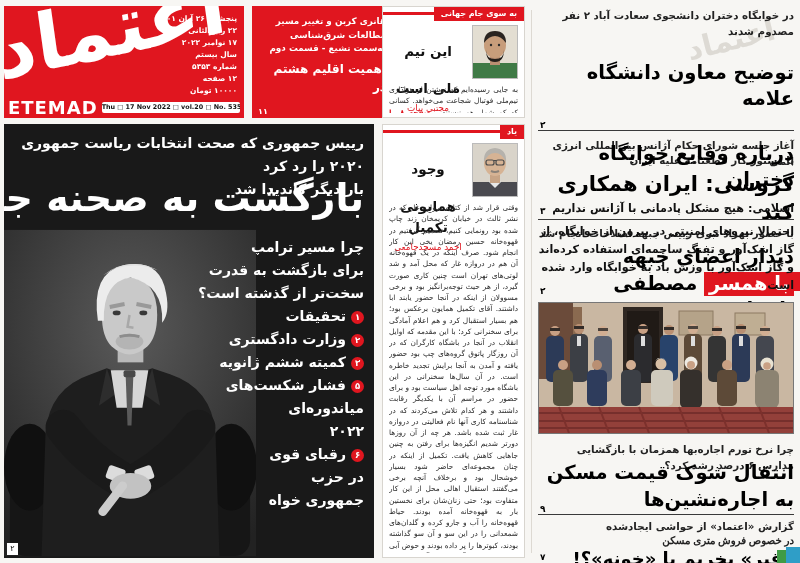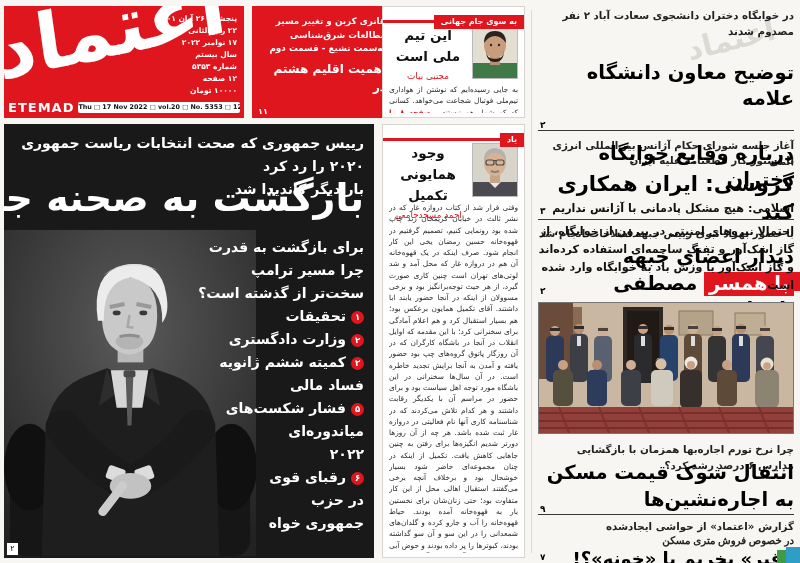--- a/index.html
+++ b/index.html
@@ -4,21 +4,21 @@
 <style>
   html,body{margin:0;padding:0;background:#e9e7e2;font-family:"DejaVu Sans",sans-serif;}
   #page{position:relative;width:800px;height:563px;background:#f7f6f3;overflow:hidden;margin:0 auto;}
   .rtl{direction:rtl;}
   
   .masthead{position:absolute;left:4px;top:6px;width:240px;height:112px;background:#e0161f;overflow:hidden;}
   .logo-fa{position:absolute;left:-10px;top:-16px;width:230px;font-size:78px;font-weight:bold;color:#fff;
            transform:rotate(-12deg) skewX(-4deg);line-height:1;text-align:center;}
   .mh-dates{position:absolute;right:7px;top:7px;color:#fff;font-size:7.5px;font-weight:bold;line-height:1.6;text-align:right;z-index:2;}
   .mh-bottom{position:absolute;left:4px;right:4px;bottom:3px;height:15px;display:flex;align-items:center;gap:4px;z-index:2;}
-  .etemad-en{color:#fff;font-weight:bold;font-size:13px;letter-spacing:1px;}
+  .etemad-en{color:#fff;font-weight:bold;font-size:18px;letter-spacing:1px;}
   .mh-pill{flex:1;background:#fff;color:#111;font-size:6.4px;font-weight:bold;height:11px;line-height:11px;
            text-align:center;border-radius:2px;white-space:nowrap;overflow:hidden;}
   
   .corbin{position:absolute;left:252px;top:6px;width:142px;height:112px;background:#e0161f;color:#fff;
           box-sizing:border-box;padding:9px 8px 0 8px;text-align:right;overflow:hidden;}
   .corbin .k{font-size:8.8px;font-weight:bold;line-height:1.55;}
   .corbin .t{font-size:12px;font-weight:bold;line-height:1.5;margin-top:4px;letter-spacing:-0.3px;}
   .corbin .pg{position:absolute;left:6px;bottom:2px;font-size:8px;font-weight:bold;}
   
   .black-panel{position:absolute;left:4px;top:124px;width:370px;height:434px;background:#191919;overflow:hidden;}
@@ -32,28 +32,28 @@
   .titem{line-height:23px;white-space:nowrap;}
   .badge{display:inline-flex;width:13px;height:13px;border-radius:50%;background:#e0161f;color:#fff;font-size:8.5px;
          align-items:center;justify-content:center;margin-left:5px;vertical-align:1px;font-weight:bold;}
   .badge:empty{display:none;}
   .corner-pg{position:absolute;left:3px;bottom:3px;background:#fff;color:#000;font-size:8px;width:11px;height:12px;
              text-align:center;line-height:12px;z-index:4;}
   
   .midbox{position:absolute;left:382px;width:143px;background:#fff;border:1px solid #d8d5cf;box-sizing:border-box;overflow:hidden;}
   #worldcup{top:6px;height:112px;}
   #yaad{top:124px;height:434px;}
-  .tabrow{position:absolute;top:0;left:0;right:0;height:14px;margin-top:8px;}
+  .tabrow{position:absolute;top:0;left:0;right:0;height:14px;}
   .tabrow .bar{position:absolute;top:5px;left:0;right:0;height:3px;background:#e0161f;}
   .tabrow .tab{position:absolute;top:0;right:0;height:14px;background:#e0161f;color:#fff;font-size:8px;
                font-weight:bold;line-height:14px;padding:0 7px;z-index:2;}
   .mid-head{position:absolute;top:18px;right:6px;left:6px;display:flex;gap:5px;}
   .headshot{flex:0 0 44px;border:1px solid #bbb;}
   .mid-titleblock{flex:1;text-align:center;}
-  .mid-title{font-size:13.5px;font-weight:bold;line-height:1.55;margin-top:0;color:#111;}
+  .mid-title{font-size:13.5px;font-weight:bold;line-height:1.55;margin-top:16px;color:#111;}
   .mid-byline{color:#e0161f;font-size:8.8px;font-weight:normal;margin-top:4px;}
   .mid-body{position:absolute;top:77px;left:6px;right:6px;bottom:4px;font-size:7.4px;line-height:1.52;
             text-align:justify;color:#2a2a2a;overflow:hidden;}
   .readmore{color:#e0161f;font-weight:bold;}
   
   .vdivider{position:absolute;left:531px;top:10px;bottom:10px;width:1px;background:#ddd9d2;}
   .right-page{position:absolute;left:538px;top:6px;width:256px;height:554px;}
   .story-el{position:absolute;left:0;right:0;text-align:right;}
   .kick{font-size:10.3px;font-weight:bold;color:#222;line-height:1.55;}
   .bighead{font-size:19.5px;font-weight:bold;color:#000;line-height:1.35;letter-spacing:-0.3px;}
@@ -136,27 +136,26 @@
       <ellipse cx="141" cy="84" rx="4" ry="2.4" fill="#383838"></ellipse>
       <path d="M127,86 L125,98 L131,99" stroke="#a8a8a8" stroke-width="2.5" fill="none"></path>
       <path d="M117,108 Q127,105 137,108" stroke="#8d8d8d" stroke-width="3" fill="none"></path>
     </svg>
     <div class="trump-kicker">
       <div>رییس جمهوری که صحت انتخابات ریاست جمهوری ۲۰۲۰ را رد کرد</div>
       <div>بار دیگر کاندیدا شد</div>
     </div>
     <div class="trump-headline">بازگشت به صحنه جرم</div>
     <div class="trump-list">
+      <div class="titem"><span>چرا مسیر ترامپ</span></div>
       <div class="titem"><span>برای بازگشت به قدرت</span></div>
-      <div class="titem"><span>چرا مسیر ترامپ</span></div>
       <div class="titem"><span>سخت‌تر از گذشته است؟</span></div>
       <div class="titem"><span class="badge">۱</span><span>تحقیقات</span></div>
       <div class="titem"><span class="badge">۲</span><span>وزارت دادگستری</span></div>
       <div class="titem"><span class="badge">۳</span><span>کمیته ششم ژانویه</span></div>
-      <div class="titem"><span>فساد مالی</span></div>
       <div class="titem"><span class="badge">۵</span><span>فشار شکست‌های</span></div>
       <div class="titem"><span>میاندوره‌ای</span></div>
       <div class="titem"><span>۲۰۲۲</span></div>
       <div class="titem"><span class="badge">۶</span><span>رقبای قوی</span></div>
       <div class="titem"><span>در حزب</span></div>
       <div class="titem"><span>جمهوری خواه</span></div>
     </div>
     <div class="corner-pg">۲</div>
   </div>
 

